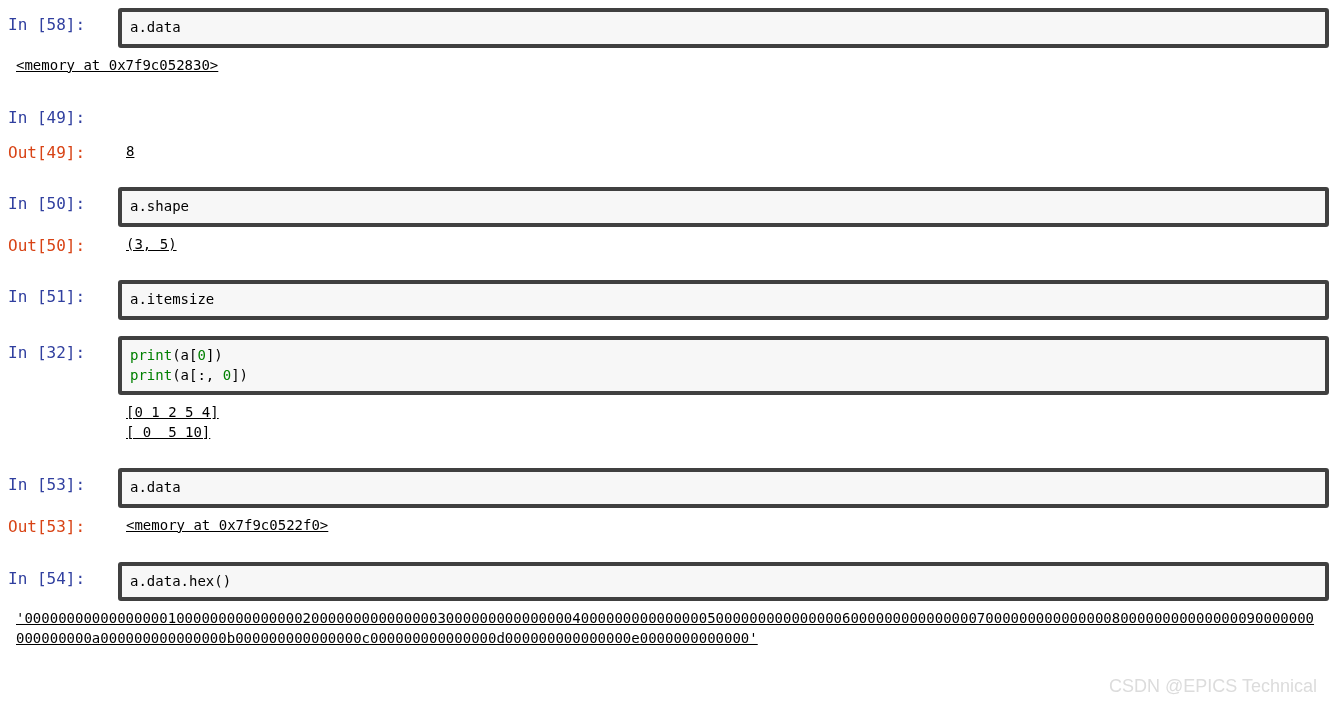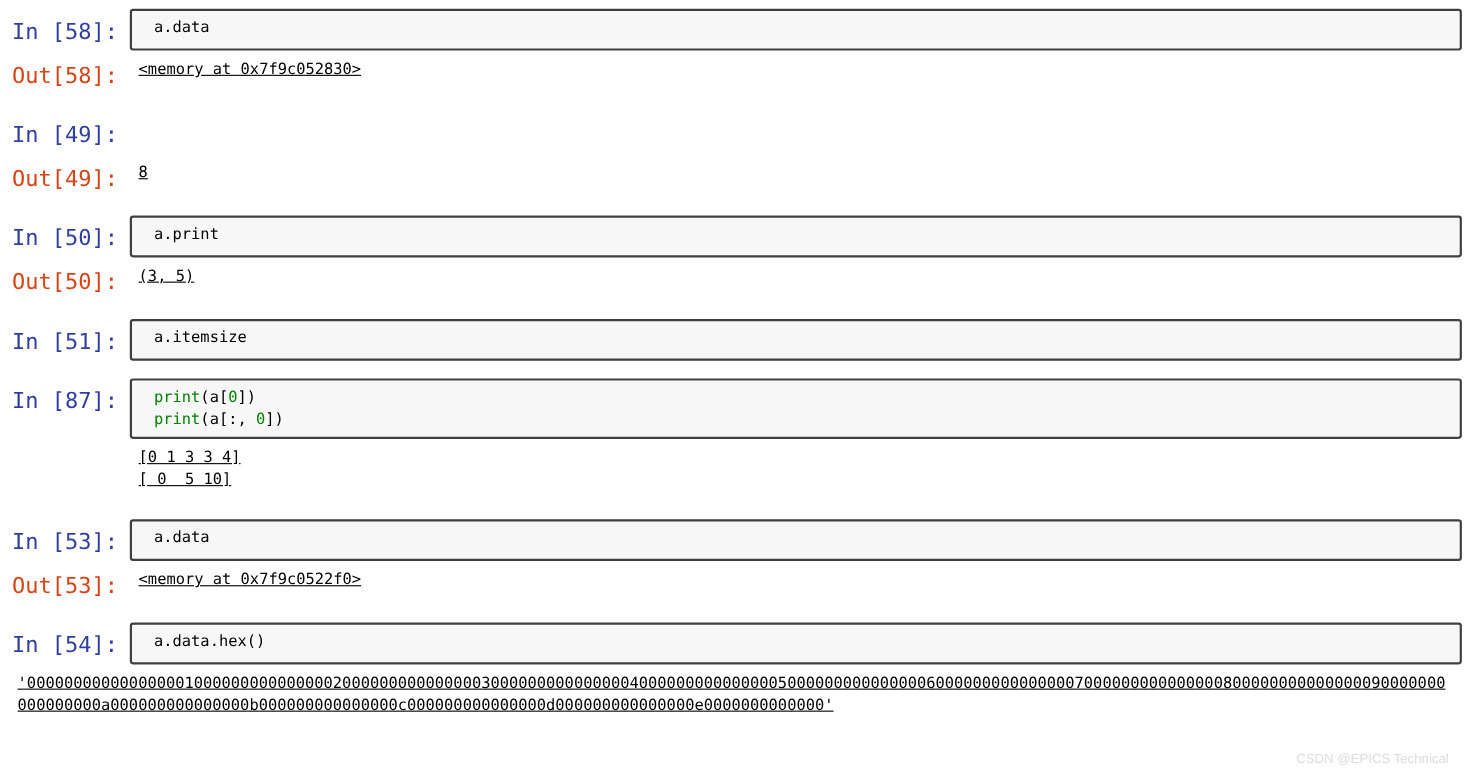--- a/index.html
+++ b/index.html
@@ -12,35 +12,35 @@
       color: #000;
       background: #fff;
     }
     .cell {
       display: flex;
       margin-bottom: 0;
     }
     .prompt {
       width: 110px;
       min-width: 110px;
-      text-align: center;
+      text-align: left;
       padding: 6px 8px 6px 0;
       font-family: "DejaVu Sans Mono", Menlo, Consolas, "Courier New", monospace;
-      font-size: 20px;
+      font-size: 16px;
       color: #333;
     }
     .prompt-in { color: #303F9F; }
     .prompt-out { color: #D84315; }
     .prompt-num { font-weight: normal; }
     .input-area {
       flex: 1;
       background: #f7f7f7;
-      border: 2px solid #404040;
+      border: 4px solid #404040;
       border-radius: 3px;
-      padding: 6px 20px;
+      padding: 6px 8px;
       white-space: pre;
       margin-bottom: 2px;
     }
     .output-area {
       flex: 1;
       padding: 6px 8px;
       white-space: pre-wrap;
       word-break: break-all;
       margin-bottom: 6px;
       text-decoration: underline;
@@ -48,39 +48,36 @@
     .output-area.stream {
       white-space: pre;
     }
     .gap { height: 14px; }
     .watermark {
       position: fixed;
       bottom: 8px;
       right: 20px;
       color: #dcdcdc;
       font-family: Arial, sans-serif;
-      font-size: 12px;
+      font-size: 18px;
       pointer-events: none;
     }
     .tok-fn { color: #008000; }
     .tok-num { color: #008000; }
   </style>
 </head>
 <body>
 
 <div class="cell">
   <div class="prompt">
     <span class="prompt-in"><span>In [</span><span class="prompt-num">58</span><span>]:</span></span>
   </div>
   <div class="input-area">a.data</div>
 </div>
 <div class="cell">
-  <div class="prompt">
-    <span class="prompt-out"><span>Out[</span><span class="prompt-num">58</span><span>]:</span></span>
-  </div>
   <div class="output-area">&lt;memory at 0x7f9c052830&gt;</div>
 </div>
 <div class="gap"></div>
 
 <div class="cell">
   <div class="prompt">
     <span class="prompt-in"><span>In [</span><span class="prompt-num">49</span><span>]:</span></span>
   </div>
 </div>
 <div class="cell">
@@ -88,21 +85,21 @@
     <span class="prompt-out"><span>Out[</span><span class="prompt-num">49</span><span>]:</span></span>
   </div>
   <div class="output-area">8</div>
 </div>
 <div class="gap"></div>
 
 <div class="cell">
   <div class="prompt">
     <span class="prompt-in"><span>In [</span><span class="prompt-num">50</span><span>]:</span></span>
   </div>
-  <div class="input-area">a.print</div>
+  <div class="input-area">a.shape</div>
 </div>
 <div class="cell">
   <div class="prompt">
     <span class="prompt-out"><span>Out[</span><span class="prompt-num">50</span><span>]:</span></span>
   </div>
   <div class="output-area">(3, 5)</div>
 </div>
 <div class="gap"></div>
 
 <div class="cell">
@@ -110,28 +107,28 @@
     <span class="prompt-in"><span>In [</span><span class="prompt-num">51</span><span>]:</span></span>
   </div>
   <div class="input-area">a.itemsize</div>
 </div>
 <div class="cell">
 </div>
 <div class="gap"></div>
 
 <div class="cell">
   <div class="prompt">
-    <span class="prompt-in"><span>In [</span><span class="prompt-num">87</span><span>]:</span></span>
+    <span class="prompt-in"><span>In [</span><span class="prompt-num">32</span><span>]:</span></span>
   </div>
   <div class="input-area" id="cell52-code"><span class="tok-fn">print</span>(a[<span class="tok-num">0</span>])
 <span class="tok-fn">print</span>(a[:, <span class="tok-num">0</span>])</div>
 </div>
 <div class="cell">
   <div class="prompt"></div>
-  <div class="output-area stream">[0 1 3 3 4]
+  <div class="output-area stream">[0 1 2 5 4]
 [ 0  5 10]</div>
 </div>
 <div class="gap"></div>
 
 <div class="cell">
   <div class="prompt">
     <span class="prompt-in"><span>In [</span><span class="prompt-num">53</span><span>]:</span></span>
   </div>
   <div class="input-area">a.data</div>
 </div>

